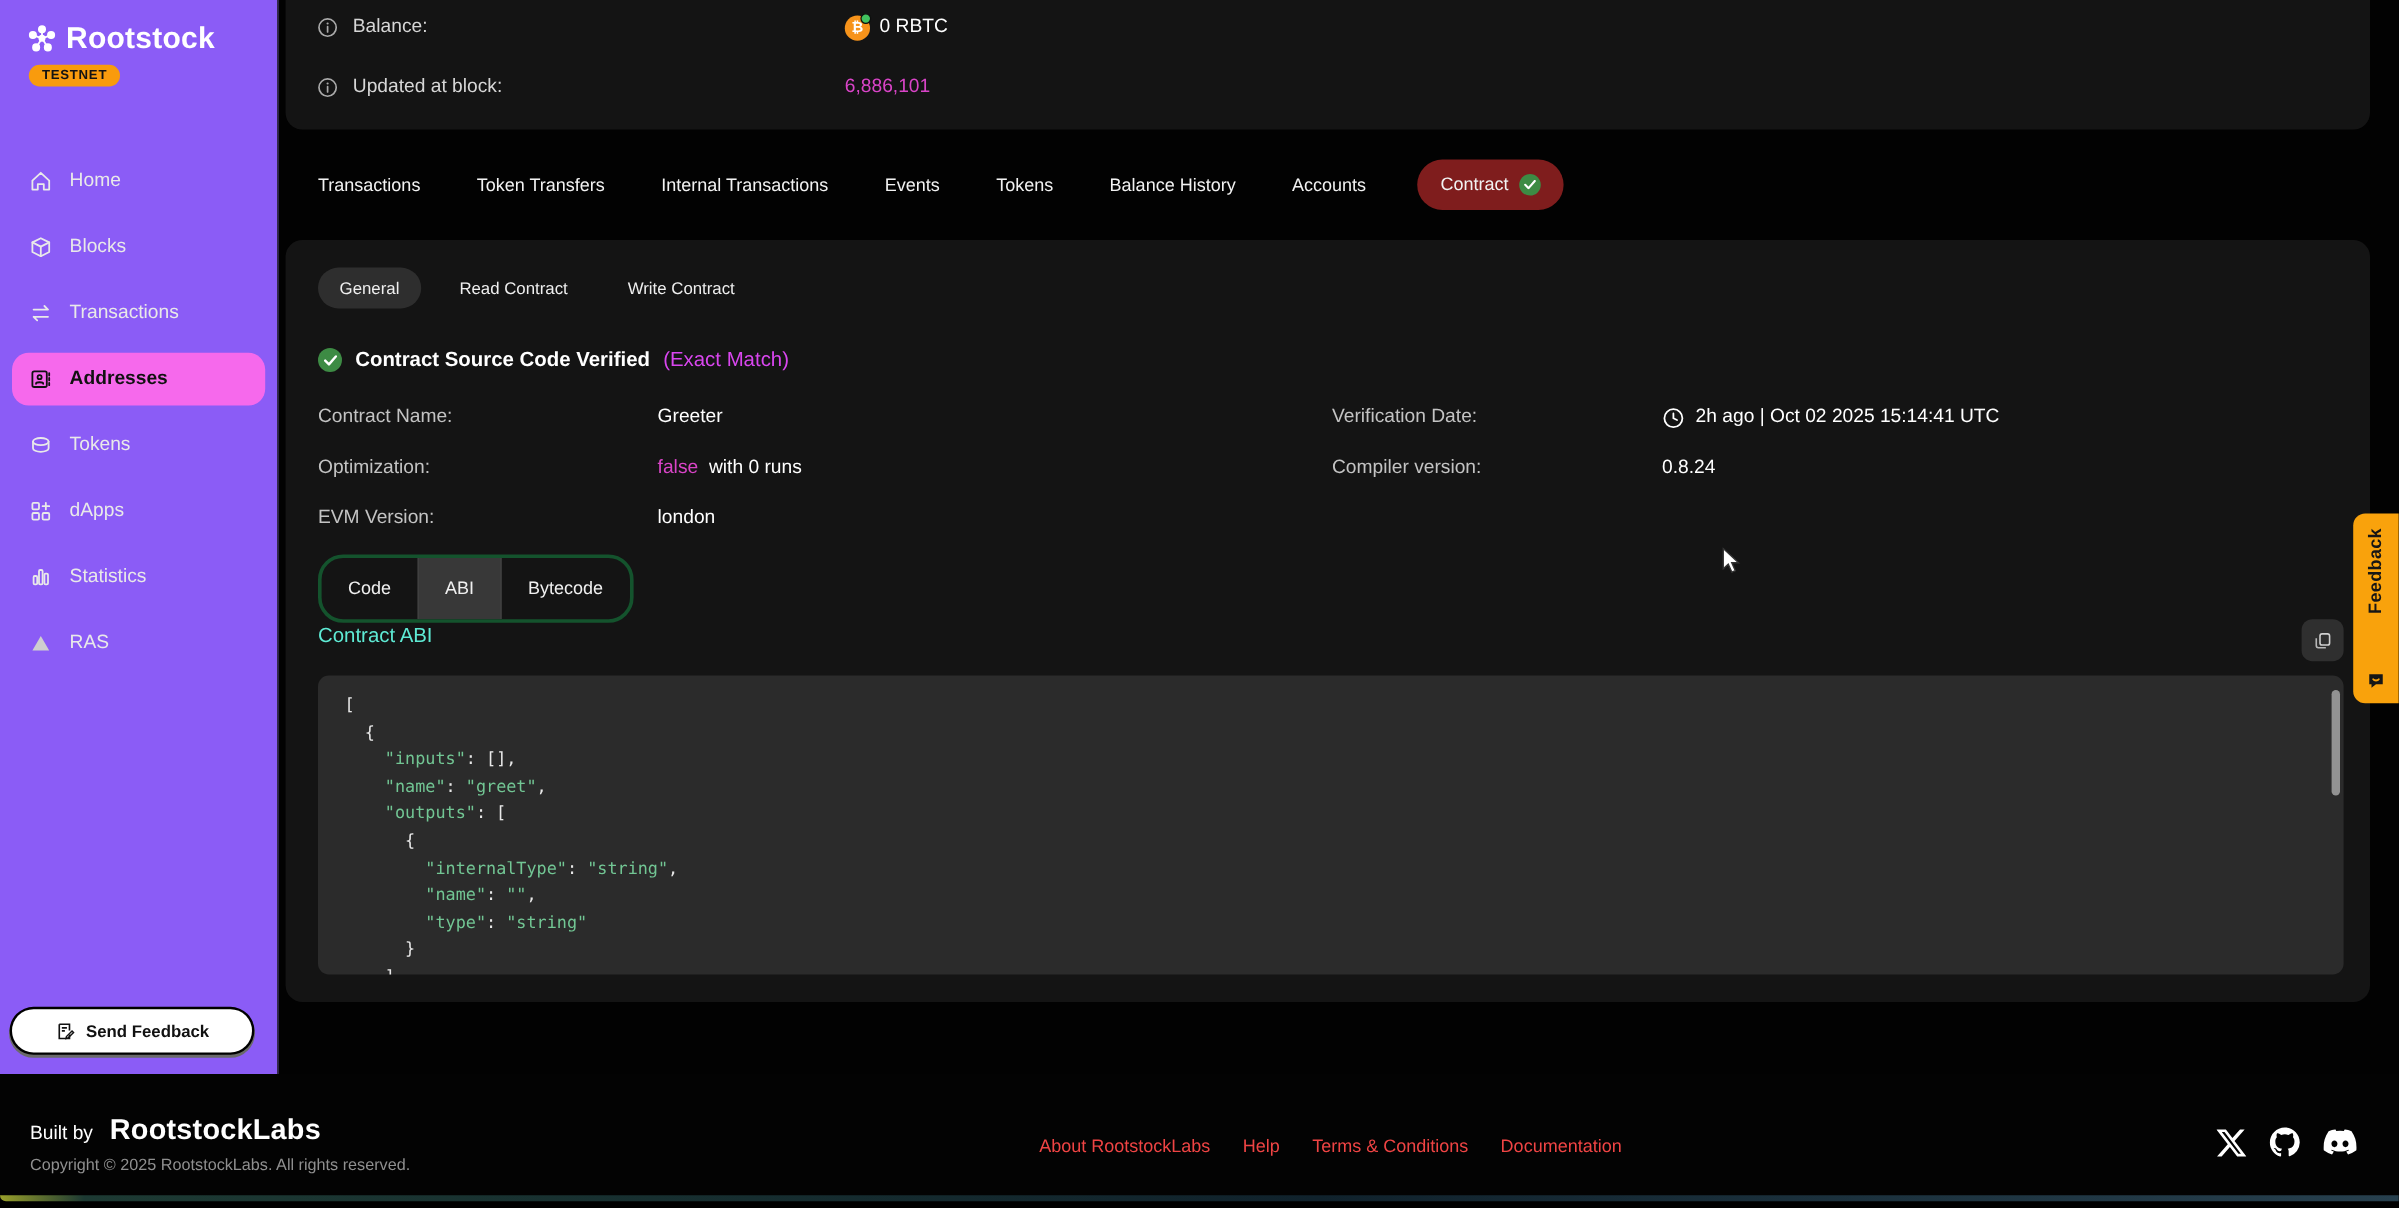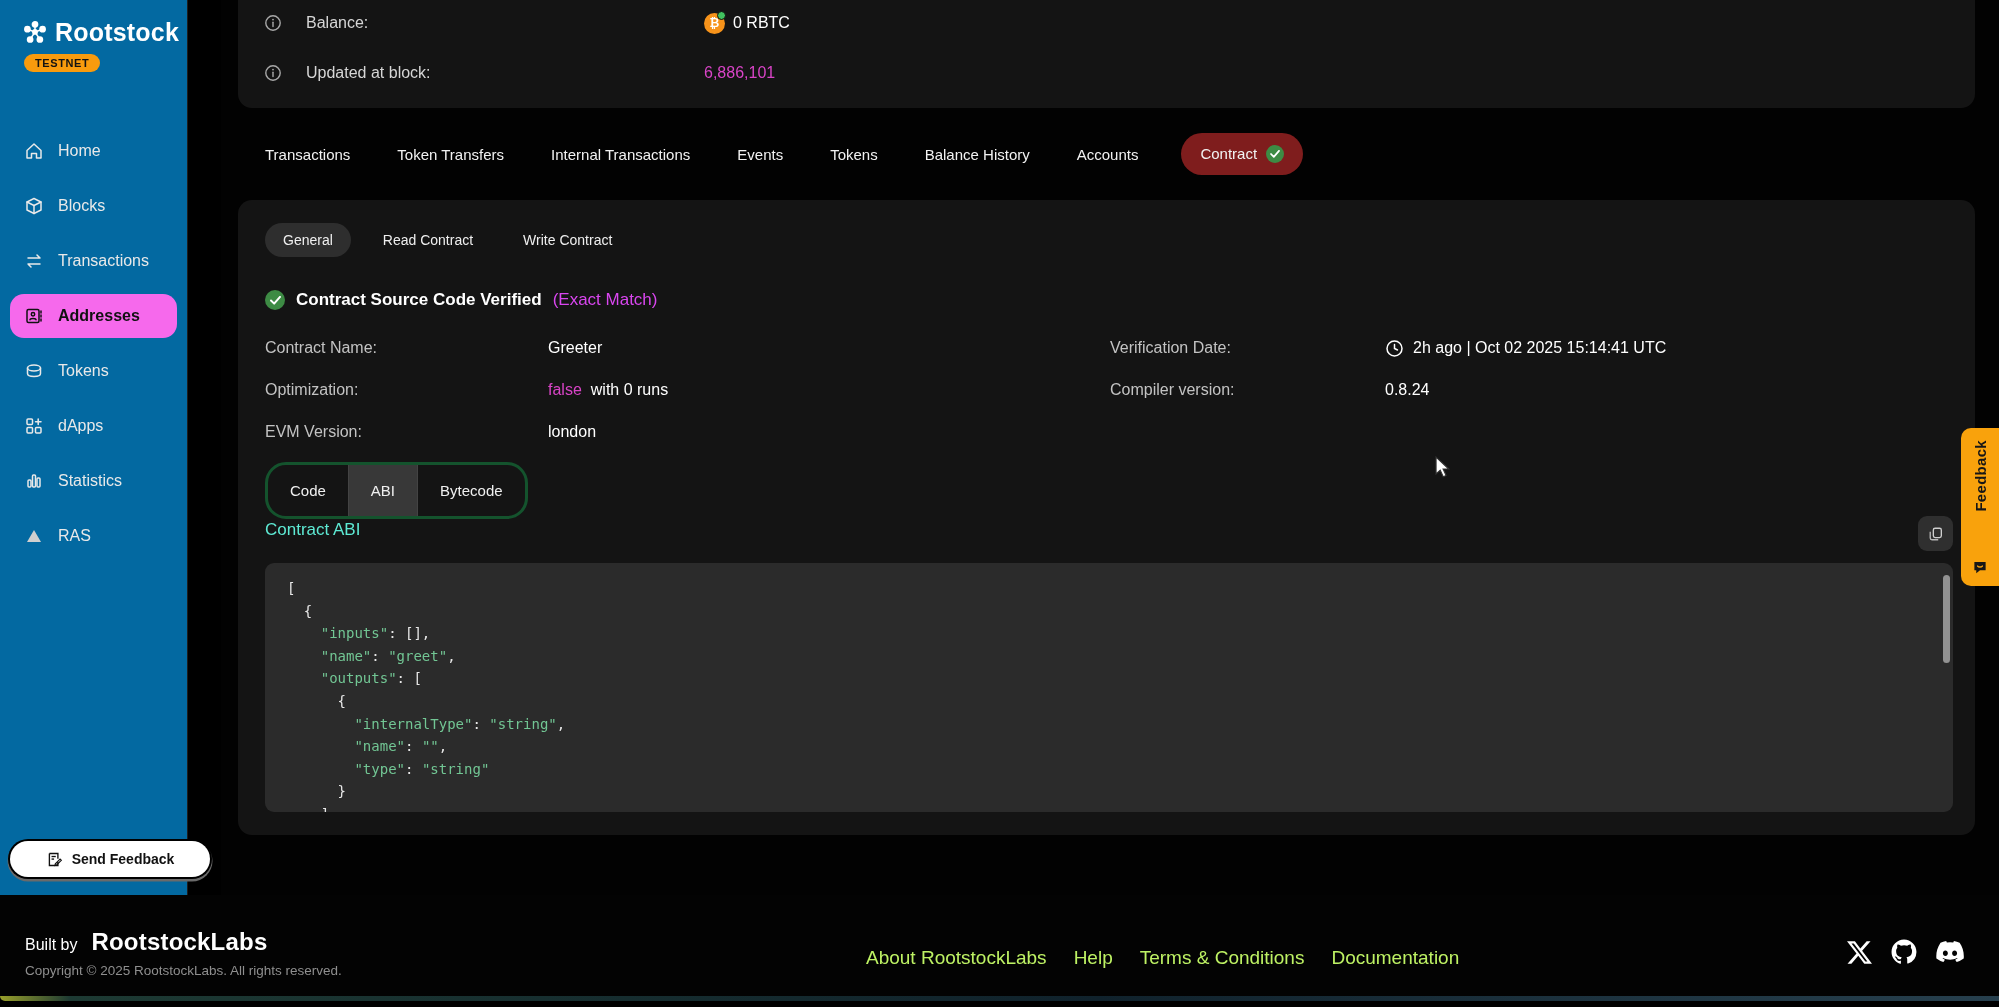--- a/index.html
+++ b/index.html
@@ -5,22 +5,22 @@
   * { margin:0; padding:0; box-sizing:border-box; }
   html,body { background:#000; }
   body {
     width:1999px; height:1007px; position:relative; overflow:hidden;
     font-family:"Liberation Sans", sans-serif; color:#eee;
   }
   svg { display:block; }
 
   
   .sidebar {
-    position:absolute; left:0; top:0; width:188px; height:895px;
-    background:#0369a1; border-right:1px solid #1e1e1e; z-index:5;
+    position:absolute; left:0; top:0; width:232px; height:895px;
+    background:#8b5cf6; border-right:1px solid #1e1e1e; z-index:5;
   }
   .logo-block { padding:18px 0 0 22px; }
   .logo-row { display:flex; align-items:center; gap:7px; }
   .logo-text { font-size:25px; font-weight:700; color:#fff; letter-spacing:.2px; }
   .testnet-badge {
     display:inline-block; margin:7px 0 0 2px; background:#f99b0d; color:#131313;
     font-size:11px; font-weight:700; letter-spacing:.6px; padding:3px 11px; border-radius:10px;
   }
   .nav { position:absolute; top:118px; left:0; right:0; }
   .nav-item {
@@ -37,21 +37,21 @@
     box-shadow:0 0 0 2px #000, 0 2px 0 2.5px #6a6a6a;
   }
 
   
   .main { position:absolute; left:221px; top:0; width:1778px; height:895px; background:#020202; }
   .card {
     position:absolute; left:17px; width:1737px; background:#141414; border-radius:14px;
   }
   .summary-card { top:-40px; height:148px; padding:48px 30px 0 26px; }
   .summary-row { display:flex; align-items:center; height:30px; margin-bottom:20px; }
-  .summary-label { display:flex; align-items:center; gap:24px; width:440px; color:#d6d6d6; font-size:16px; }
+  .summary-label { display:flex; align-items:center; gap:12px; width:440px; color:#d6d6d6; font-size:16px; }
   .summary-value { display:flex; align-items:center; gap:8px; font-size:16px; color:#fff; font-weight:500; }
   .summary-value.accent { color:#d944c7; font-weight:400; }
   .rbtc-coin { position:relative; width:21px; height:21px; border-radius:50%; background:#f7931a;
     display:flex; align-items:center; justify-content:center; color:#fff; font-size:12px; font-weight:700; }
   .rbtc-coin::after { content:""; position:absolute; right:-1px; top:-2px; width:7px; height:7px;
     border-radius:50%; background:#41c25f; border:1px solid #0d0d0d; }
 
   .tabs-row { position:absolute; left:44px; top:133px; display:flex; align-items:center; gap:47px; }
   .tab { font-size:15px; color:#f2f2f2; cursor:pointer; white-space:nowrap; }
   .tab-pill { display:flex; align-items:flex-start; gap:9px; background:#7f1d1d; border-radius:22px;
@@ -101,21 +101,21 @@
   .feedback-tab .ficon { position:absolute; bottom:11px; left:50%; transform:translateX(-50%); }
 
   
   .footer { position:absolute; left:0; top:895px; width:1999px; height:106px; background:#030303; }
   .footer-left { position:absolute; left:25px; top:33px; }
   .builtby-row { display:flex; align-items:baseline; gap:14px; }
   .builtby { font-size:16px; color:#fff; }
   .footer-brand { font-size:24px; font-weight:600; color:#fff; letter-spacing:.2px; }
   .copyright { margin-top:7px; font-size:13.5px; color:#8f8f8f; }
   .footer-links { position:absolute; left:866px; top:52px; display:flex; gap:27px; }
-  .footer-link { font-size:19px; color:#bef264; cursor:pointer; white-space:nowrap; }
+  .footer-link { font-size:15px; color:#ef4444; cursor:pointer; white-space:nowrap; }
   .footer-social { position:absolute; right:35px; top:44px; display:flex; align-items:center; gap:19px; }
   .social-icon { cursor:pointer; }
   .bottom-strip { position:absolute; left:0; bottom:0; width:1999px; height:5px;
     background:linear-gradient(90deg, #99a02b 0px, #1d3a33 70px, #10222c 55%, #27404e 100%);
     border-bottom-left-radius:8px; }
 
   .cursor { position:absolute; left:1433px; top:456px; z-index:50; pointer-events:none; }
 </style>
 </head>
 <body>

